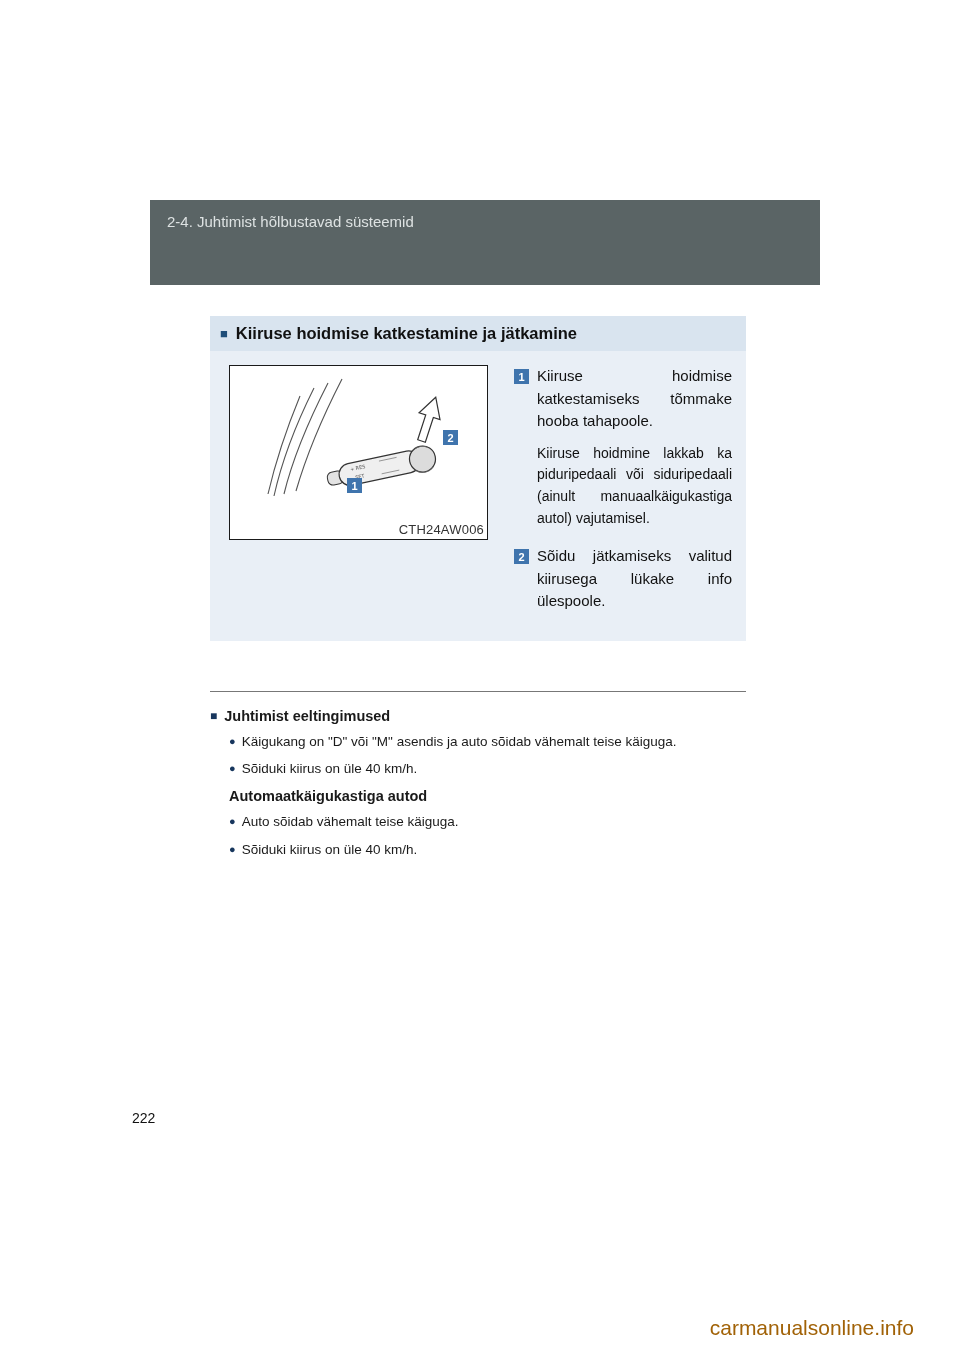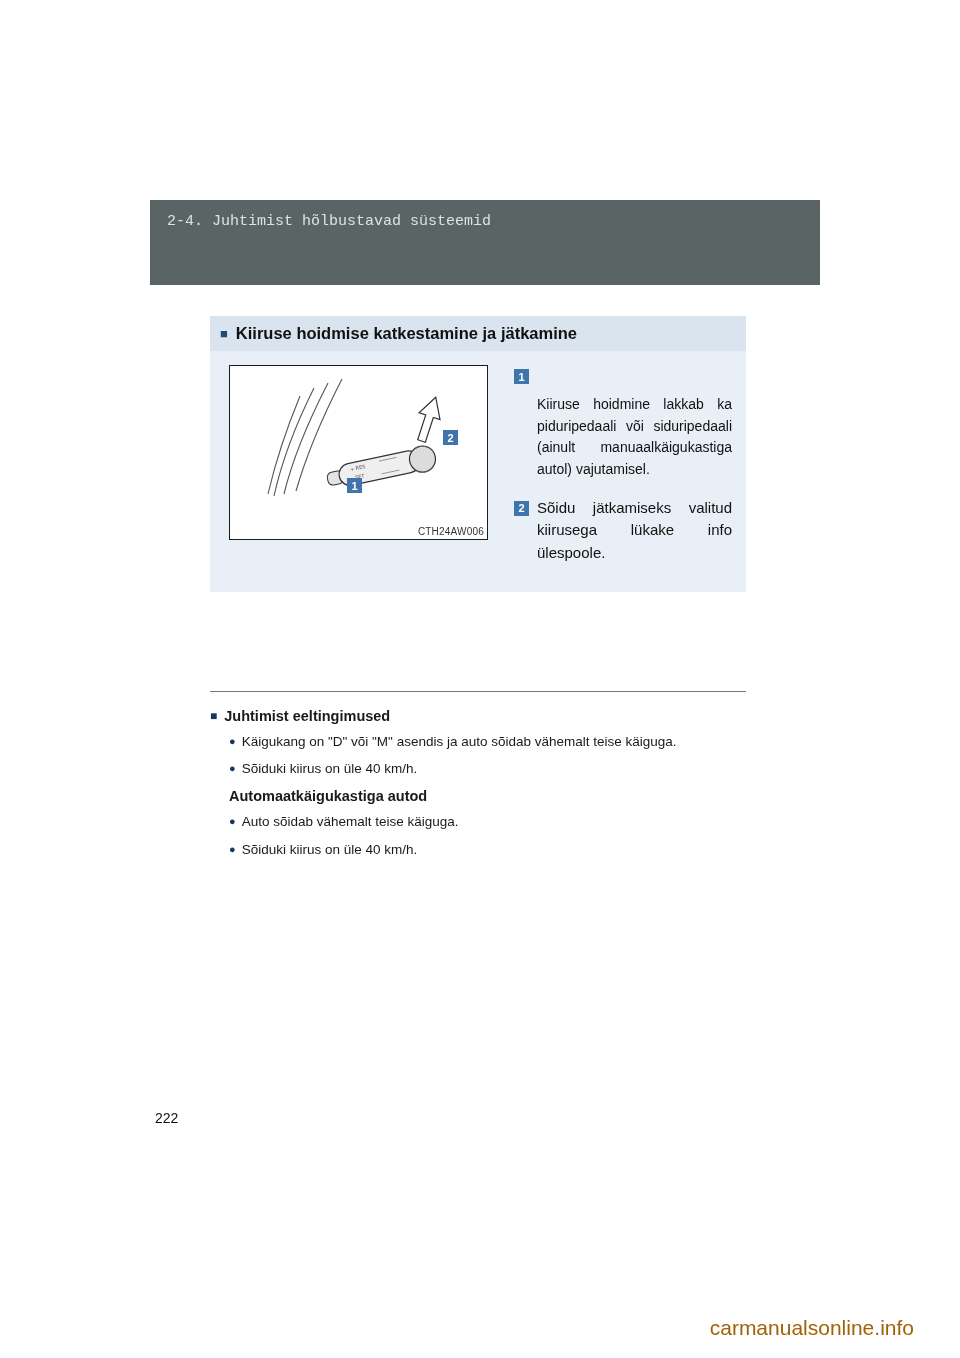--- a/index.html
+++ b/index.html
@@ -1,31 +1,31 @@
 <!DOCTYPE html>
 <html><head>
 <meta charset="utf-8">
 <style>
   * { margin:0; padding:0; box-sizing:border-box; }
   html,body { background:#ffffff; }
   body { font-family:"Liberation Sans", sans-serif; color:#1a1a1a; }
   .page { position:relative; width:960px; height:1358px; background:#fff; overflow:hidden; }
 
   .header-band { position:absolute; left:150px; top:200px; width:670px; height:85px;
-                 background:#5a6465; color:#dde2e2; font-size:15px; padding:13px 0 0 17px;font-family:Liberation Mono, monospace; }
+                 background:#5a6465; color:#dde2e2; font-size:15px; padding:13px 0 0 17px; }
 
   .panel { position:absolute; left:210px; top:316px; width:536px; background:#e9eff6; padding-bottom:28px; }
   .panel-title { display:flex; align-items:center; gap:8px; background:#d9e4ef;
                  padding:8px 10px; font-size:16.5px; font-weight:bold; color:#111; }
   .sq { font-size:13px; color:#1f4e79; line-height:1; }
 
   .panel-body { display:flex; padding:14px 14px 0 19px; gap:26px; }
   .figure { position:relative; width:259px; height:175px; background:#fff;
             border:1px solid #1a1a1a; flex:0 0 auto; }
-  .figure-caption { position:absolute; right:3px; bottom:2px; font-size:10px; color:#333; letter-spacing:0.2px; }
+  .figure-caption { position:absolute; right:3px; bottom:2px; font-size:13px; color:#333; letter-spacing:0.2px; }
   .fig-badge { position:absolute; width:15px; height:15px; background:#3f74ad; color:#fff;
                font-size:11px; font-weight:bold; display:flex; align-items:center; justify-content:center; }
 
   .steps { width:219px; }
   .step { display:flex; gap:8px; }
   .step-num { flex:0 0 auto; width:15px; height:15px; background:#3f74ad; color:#fff;
               font-size:11px; font-weight:bold; display:flex; align-items:center;
               justify-content:center; margin-top:4px; }
   .step-text { font-size:15px; line-height:1.5; text-align:justify; color:#111; }
   .step-note { font-size:14px; line-height:1.55; text-align:justify; margin:10px 0 16px 23px; color:#111; }
@@ -33,21 +33,21 @@
   .divider { position:absolute; left:210px; top:691px; width:536px; border-top:1px solid #777; }
 
   .conditions { position:absolute; left:210px; top:708px; width:590px; }
   .cond-title { display:flex; align-items:center; gap:7px; font-size:14.5px; font-weight:bold; }
   .sq2 { font-size:12px; color:#17365d; line-height:1; }
   .cond-body { margin-left:19px; }
   .cond-sub { font-size:14.5px; font-weight:bold; margin-top:10px; }
   .cond-item { display:flex; gap:6px; font-size:13.5px; margin-top:9px; line-height:1.35; }
   .dot { font-size:11px; color:#17365d; line-height:1.55; }
 
-  .page-number { position:absolute; left:155px; top:1110px; font-size:14px; color:#111; }
+  .page-number { position:absolute; left:132px; top:1110px; font-size:14px; color:#111; }
   .watermark { position:absolute; right:46px; top:1316px; font-size:21px; color:#a16207; }
 </style>
 </head>
 <body>
 
 <div class="page">
 
   <div class="header-band">
     <span>2-4. Juhtimist hõlbustavad süsteemid</span>
   </div>
@@ -87,20 +87,21 @@
           </g>
         </svg>
         <div class="fig-badge" style="left:213px; top:64px;">2</div>
         <div class="fig-badge" style="left:117px; top:112px;">1</div>
         <div class="figure-caption">CTH24AW006</div>
       </div>
 
       <div class="steps">
         <div class="step">
           <div class="step-num">1</div>
+          <div class="step-text">Kiiruse hoidmise katkestamiseks tõmmake hooba tahapoole.</div>
         </div>
         <div class="step-note">Kiiruse hoidmine lakkab ka piduripedaali või siduripedaali (ainult manuaalkäigukastiga autol) vajutamisel.</div>
 
         <div class="step">
           <div class="step-num">2</div>
           <div class="step-text">Sõidu jätkamiseks valitud kiirusega lükake info ülespoole.</div>
         </div>
       </div>
 
     </div>

